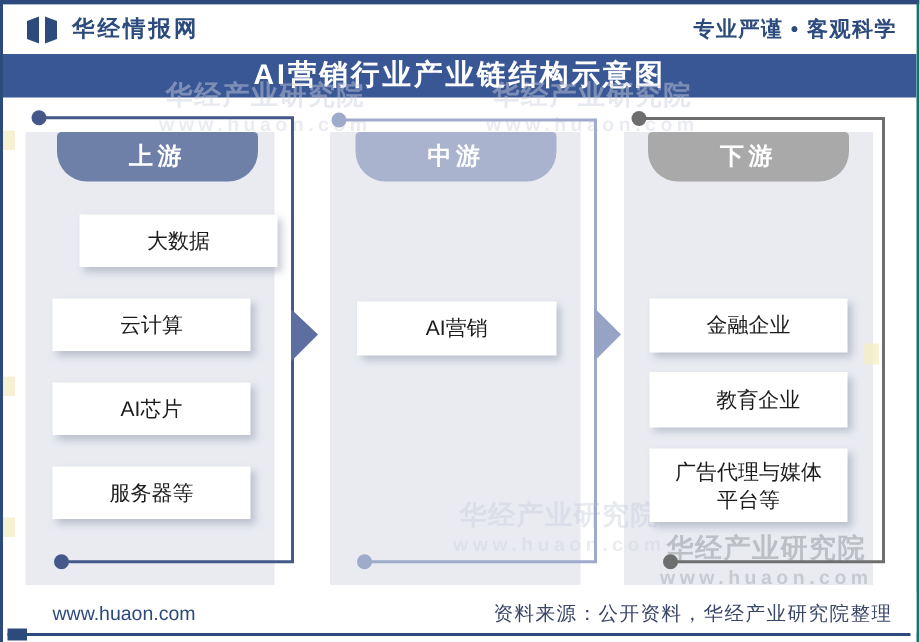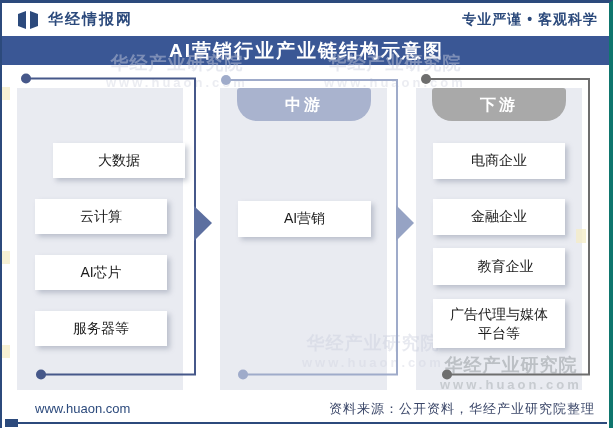--- a/index.html
+++ b/index.html
@@ -1,20 +1,20 @@
 <!DOCTYPE html>
 <html lang="zh"><head>
 <meta charset="utf-8">
 <style>
   html,body{margin:0;padding:0;background:#ffffff;}
   *{box-sizing:border-box;}
   body{font-family:"Liberation Sans","DejaVu Sans",sans-serif;}
   .canvas{
     position:relative;width:613px;height:428px;background:#ffffff;
-    border-top:3px solid #2c4a7c;border-left:2px solid #2c4a7c;border-right:4px solid #0f766e;
+    border-top:3px solid #2c4a7c;border-left:2px solid #2c4a7c;border-right:2px solid #0f766e;
     overflow:hidden;
   }
   
   .brandbar{position:absolute;left:0;top:0;width:609px;height:33px;display:flex;align-items:center;justify-content:space-between;padding:0 13px;background:#ffffff;}
   .brand{display:flex;align-items:center;gap:7px;}
   .brand-name{font-size:15px;font-weight:bold;color:#2c4a7c;letter-spacing:2px;}
   .slogan{font-size:14px;font-weight:bold;color:#2c4a7c;letter-spacing:1px;}
   
   .titlebar{position:absolute;left:0;top:33px;width:609px;height:29px;line-height:29px;text-align:center;
     color:#ffffff;font-size:19px;font-weight:bold;letter-spacing:2px;}
@@ -110,31 +110,31 @@
       <circle cx="241" cy="371.5" r="5" style="fill: rgb(159, 171, 202);"></circle>
     </g>
     <polygon points="394,202 394,238 412,220" style="fill: rgb(150, 163, 196);"></polygon>
     <g>
       <polyline points="424,76 587,76 587,371.5 445,371.5" fill="none" stroke-width="2" style="stroke: rgb(110, 110, 110);"></polyline>
       <circle cx="424" cy="76" r="5" style="fill: rgb(110, 110, 110);"></circle>
       <circle cx="445" cy="371.5" r="5" style="fill: rgb(110, 110, 110);"></circle>
     </g>
   </svg>
 
+  <div class="pill c1" style="background-color: rgb(110, 127, 168);">上游</div>
   <div class="pill c2" style="background-color: rgb(169, 179, 206);">中游</div>
   <div class="pill c3" style="background-color: rgb(169, 169, 169);">下游</div>
 
   <div class="itembox" style="left:51px;top:140px;width:132px;height:35px;">大数据</div>
   <div class="itembox" style="left:33px;top:196px;width:132px;height:35px;">云计算</div>
   <div class="itembox" style="left:33px;top:252px;width:132px;height:35px;">AI芯片</div>
   <div class="itembox" style="left:33px;top:308px;width:132px;height:35px;">服务器等</div>
 
   <div class="itembox" style="left:236px;top:198px;width:133px;height:36px;">AI营销</div>
 
-  <div class="itembox" style="left:431px;top:140px;width:132px;height:36px;">电商企业</div>
   <div class="itembox" style="left:431px;top:196px;width:132px;height:36px;">金融企业</div>
   <div class="itembox" style="left:431px;top:245px;width:132px;height:37px;padding-left:13px;">教育企业</div>
   <div class="itembox" style="left:431px;top:296px;width:132px;height:49px;">
     <span class="wrap">广告代理与媒体平台等</span>
   </div>
 
   <div class="footer">
     <span class="footer-site">www.huaon.com</span>
     <span class="footer-source">资料来源：公开资料，华经产业研究院整理</span>
   </div>

